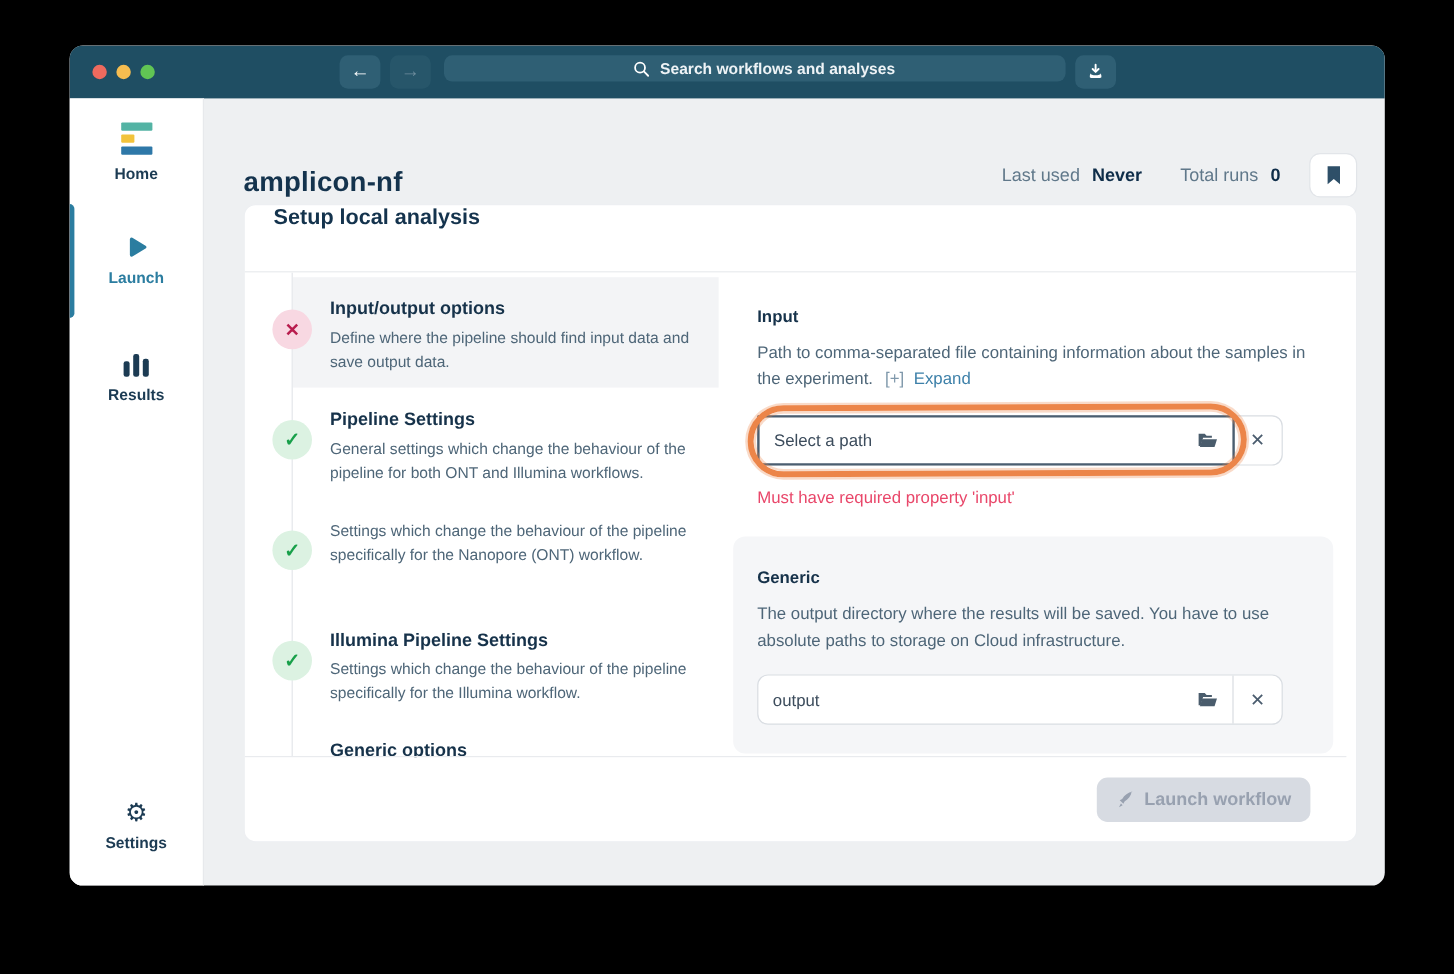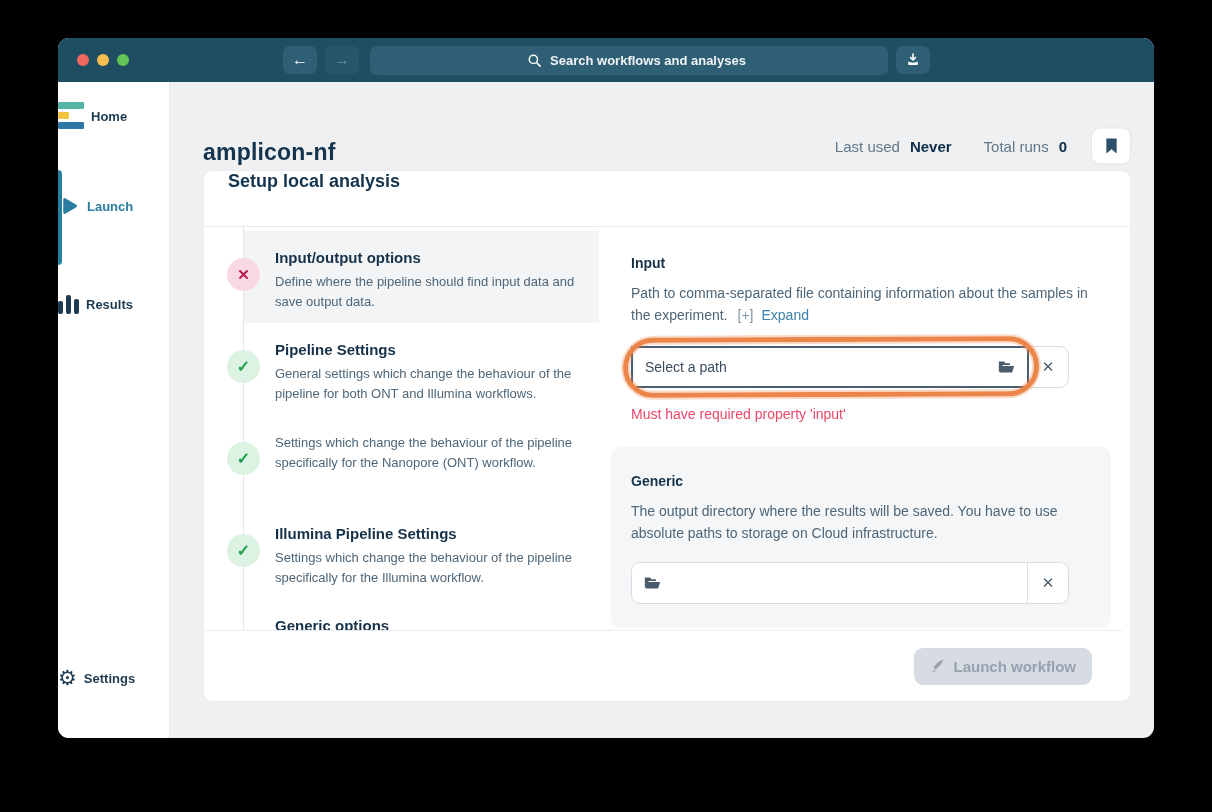--- a/index.html
+++ b/index.html
@@ -19,30 +19,30 @@
   
   .titlebar{height:44px;background:var(--titlebar);position:relative;}
   .traffic{position:absolute;left:19px;top:16px;display:flex;gap:8px;}
   .dot{width:12px;height:12px;border-radius:50%;}
   .dot.red{background:#ee6a5e;} .dot.yellow{background:#f6bd50;} .dot.green{background:#61c454;}
   .nav-btn{position:absolute;top:8px;width:34px;height:28px;border-radius:7px;
     background:var(--titlebar-control);color:#fff;display:flex;align-items:center;
     justify-content:center;font-size:16px;font-weight:700;cursor:pointer;}
   .nav-btn.back{left:225px;}
   .nav-btn.fwd{left:267px;background:#27566a;color:#6d8c9c;}
-  .search-pill{position:absolute;left:312px;top:8px;width:518px;height:29px;border-radius:7px;
+  .search-pill{position:absolute;left:312px;top:8px;width:518px;height:22px;border-radius:7px;
     background:var(--titlebar-control);display:flex;align-items:center;justify-content:center;
     gap:8px;color:#eef3f6;font-size:13px;font-weight:700;cursor:text;padding-left:15px;}
   .dl-btn{position:absolute;left:838px;top:8px;width:34px;height:28px;border-radius:7px;
     background:var(--titlebar-control);display:flex;align-items:center;justify-content:center;cursor:pointer;}
 
   
   .body-row{display:flex;height:656px;}
   .sidebar{width:112px;background:#fff;border-right:1px solid #e7e9ec;position:relative;flex:none;}
-  .side-item{position:absolute;left:0;width:100%;display:flex;flex-direction:row;
+  .side-item{position:absolute;left:0;width:100%;display:flex;flex-direction:column;
     align-items:center;gap:7px;cursor:pointer;}
   .side-label{font-size:13px;font-weight:700;color:#1c3b53;}
   .side-item.active .side-label{color:var(--accent);}
   .active-bar{position:absolute;left:0;top:88px;width:4px;height:95px;background:var(--accent);
     border-radius:0 4px 4px 0;}
   .logo{width:26px;height:28px;display:flex;flex-direction:column;gap:3px;}
   .logo .l1{width:26px;height:7px;background:#53b3a4;border-radius:1px;}
   .logo .l2{width:11px;height:7px;background:#f2c33c;border-radius:1px;}
   .logo .l3{width:26px;height:7px;background:#2e78a8;border-radius:1px;}
   .bars{display:flex;align-items:flex-end;gap:3px;height:20px;}
@@ -276,20 +276,21 @@
 
               <div class="error-text">Must have required property 'input'</div>
             </div>
 
             <div class="outdir-block">
               <div class="field-label">Generic</div>
               <div class="field-desc">The output directory where the results will be saved. You have to use absolute paths to storage on Cloud infrastructure.</div>
 
               <div class="outdir-group">
                 <div class="outdir-input">
+                  <input type="text" value="output" style="">
                   <span>
                     <svg width="17" height="14" viewBox="0 0 20 16">
                         <path d="M1 1.5h6l1.8 2H14v2H5.4L3 13.5H1z" fill="#4a5c6c"></path>
                         <path d="M4.6 6.8H19L16.6 14.5H2.2z" fill="#4a5c6c"></path>
                       </svg>
                   </span>
                 </div>
                 <div class="sep"></div>
                 <span class="clear-cell">✕</span>
               </div>

